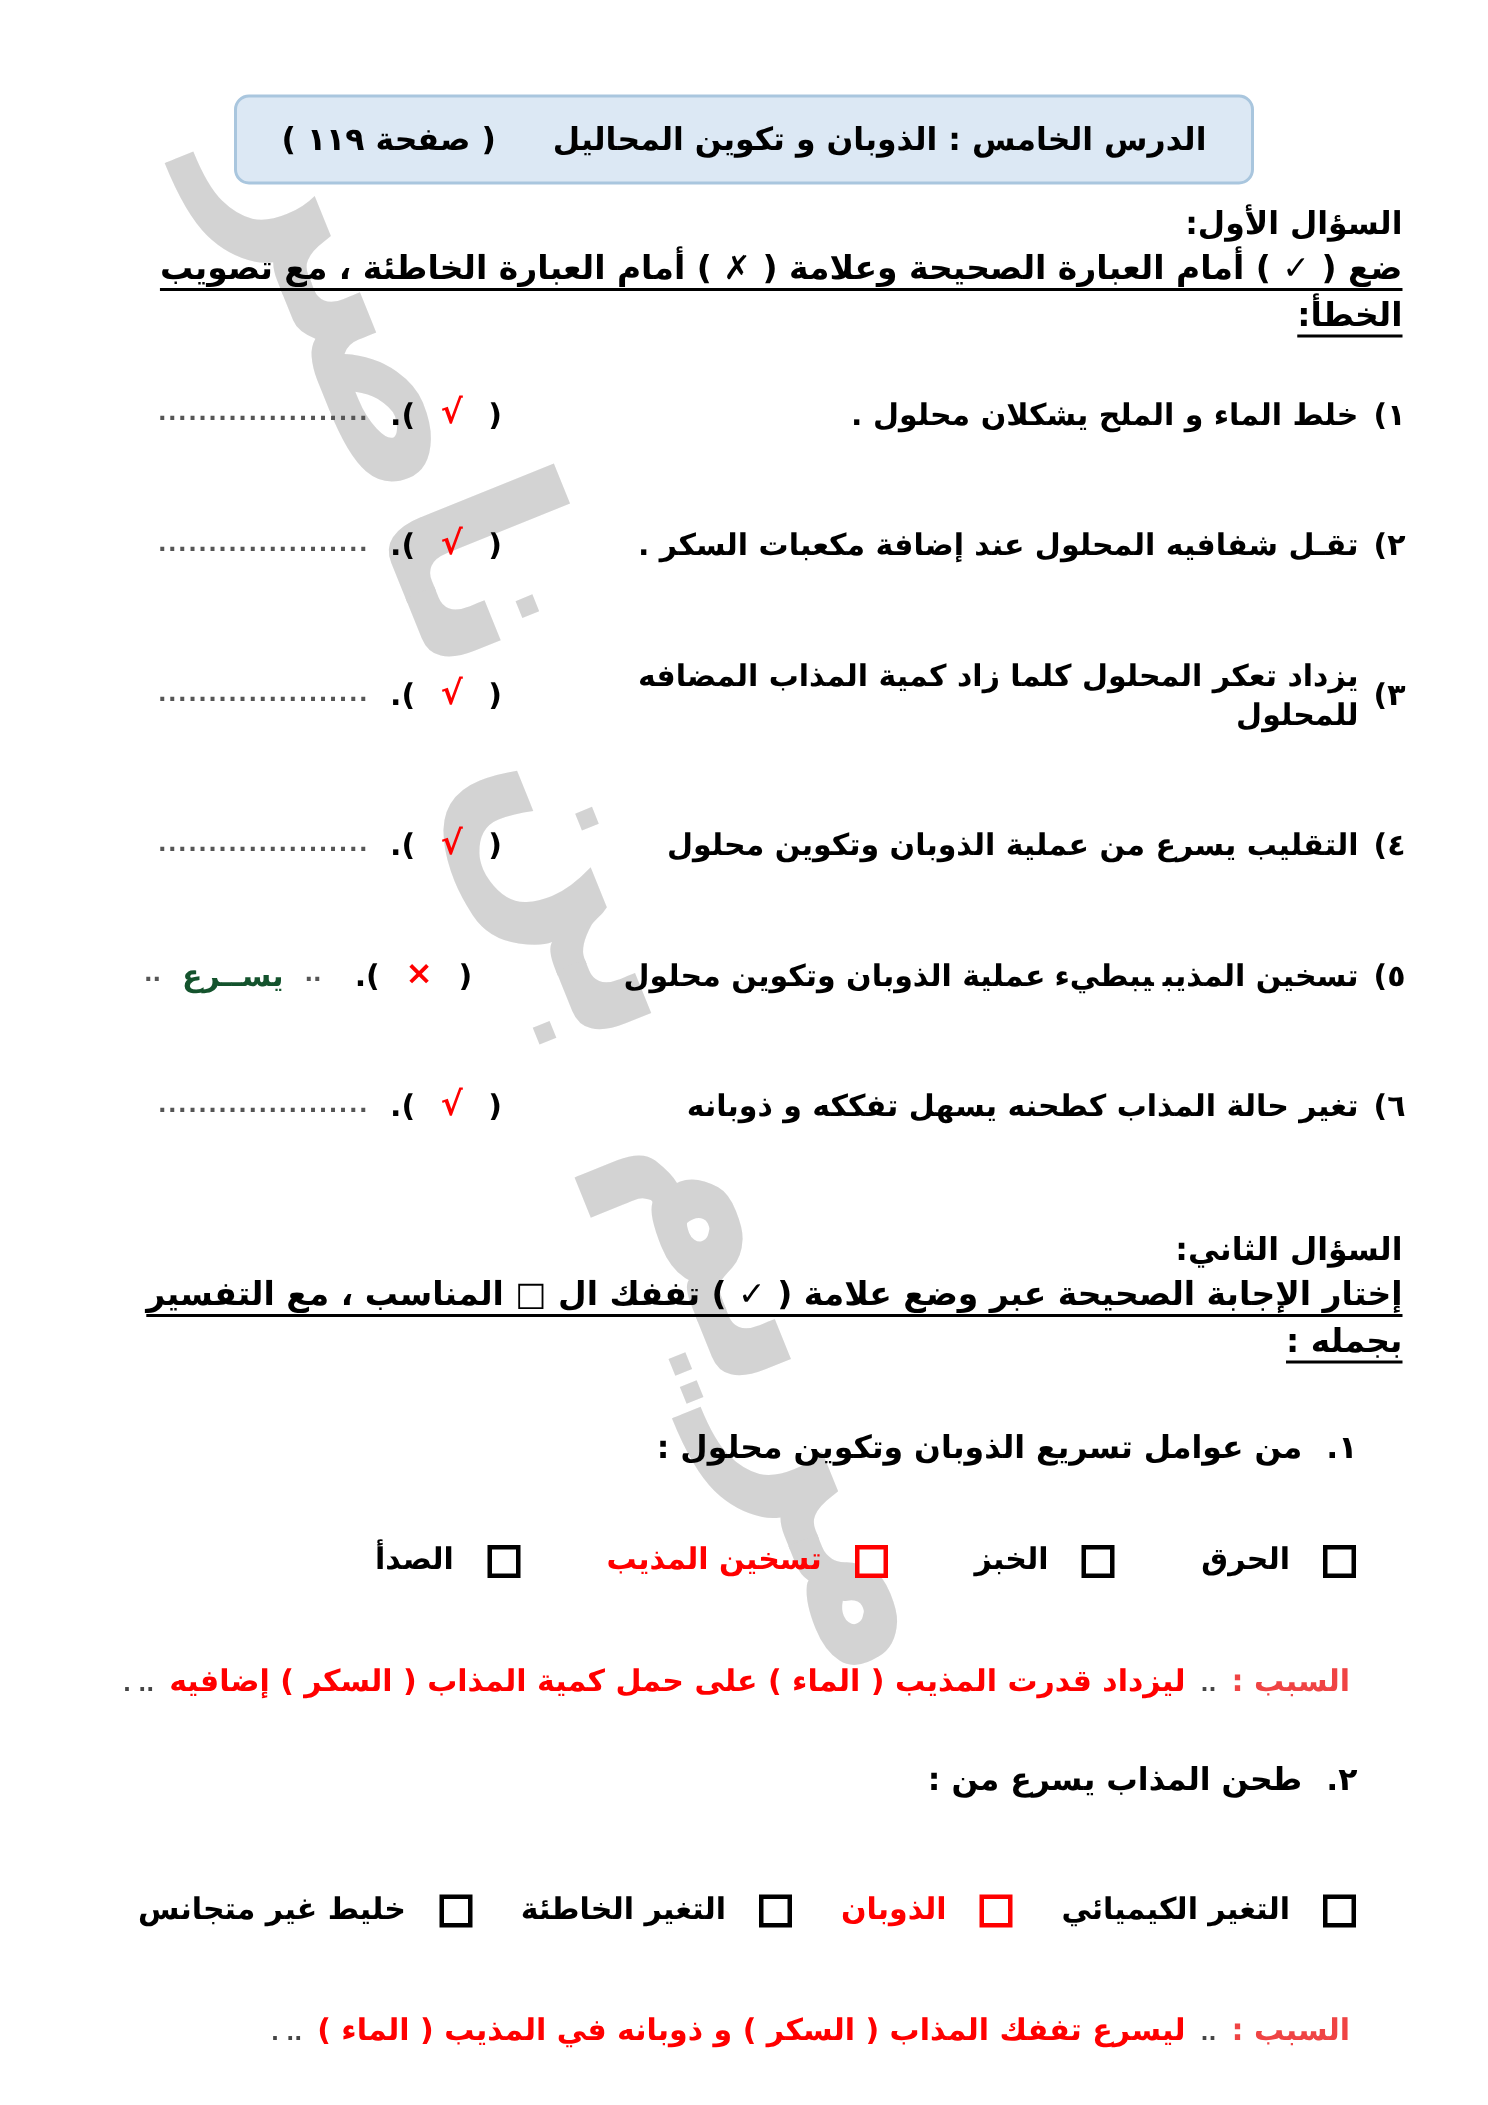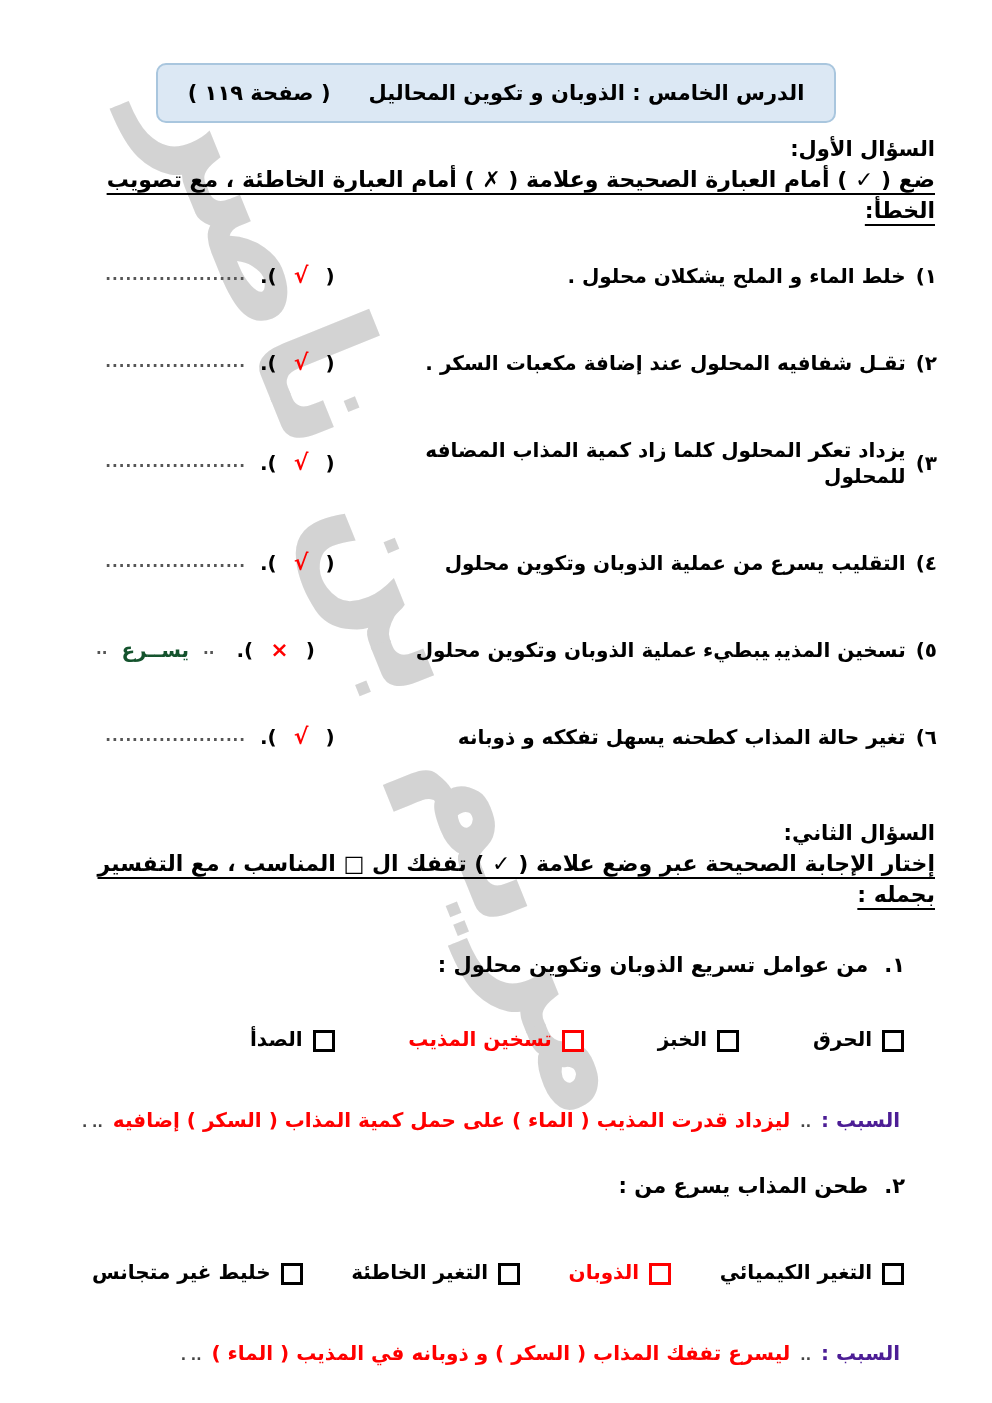--- a/index.html
+++ b/index.html
@@ -91,37 +91,37 @@
     display:flex;gap:16px;
     margin:42px 87px 0 0;
     font-size:21px;
   }
   .opts-row{
     display:flex;justify-content:space-between;align-items:center;
     font-size:20px;
   }
   .opts-row-1{margin:50px 88px 0 250px;}
   .opts-row-2{margin:62px 88px 0 92px;}
-  .opt{display:flex;align-items:center;gap:10px;}
+  .opt{display:flex;align-items:center;gap:22px;}
   .box{
     width:16px;height:16px;
     border:3px solid #000;
     background:#fff;
     flex:0 0 auto;
     margin-top:3px;
   }
   .opt.selected{color:#ff0000;}
   .opt.selected .box{border-color:#ff0000;}
   .reason{
     display:flex;align-items:baseline;gap:10px;
     margin:56px 92px 0 110px;
     font-size:20px;
     white-space:nowrap;
   }
-  .reason-label{color:#4c1d95;}
+  .reason-label{color:#ef4444;}
   .pre-dots,.post-dots{color:#444;font-size:14px;}
   .red-text{color:#ff0000;}
 </style>
 </head>
 <body>
 
 <div class="page">
 
   <div class="watermark">مريم بن ناصر</div>
 

